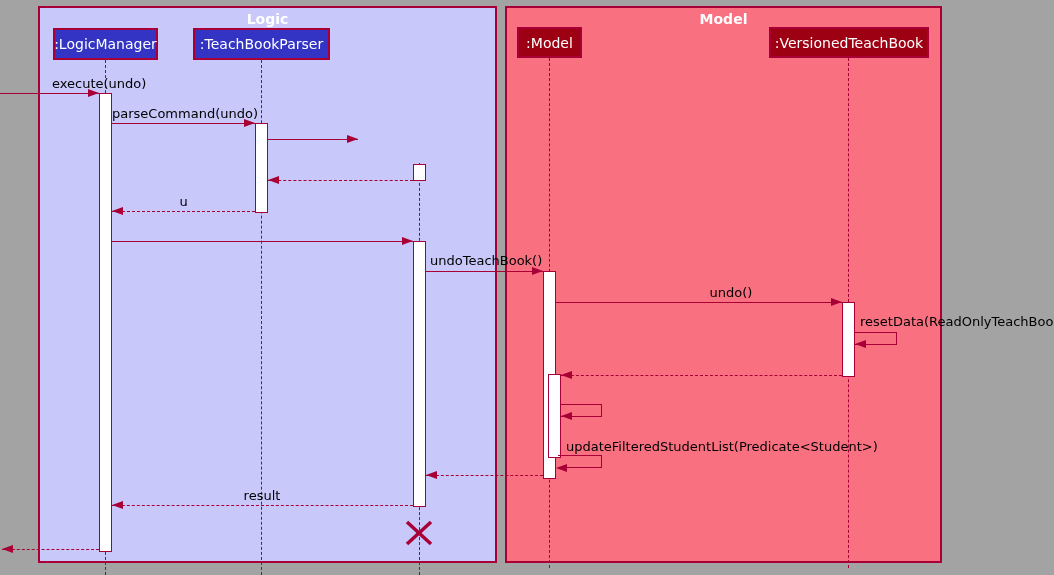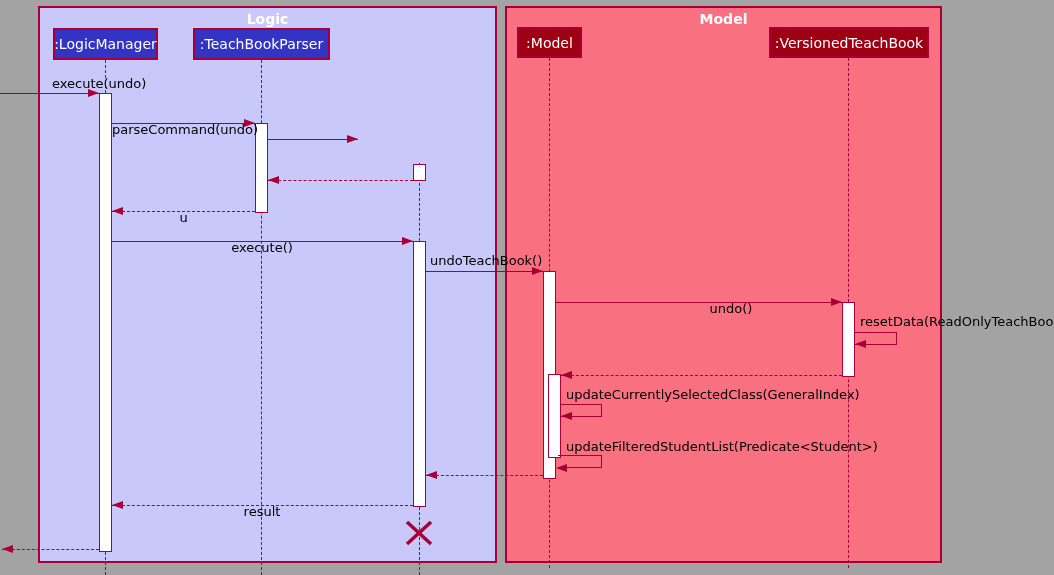--- a/index.html
+++ b/index.html
@@ -43,21 +43,21 @@
     border-right:11px solid var(--stroke);
   }
   .self-loop {
     position:absolute; box-sizing:border-box;
     border:1.5px solid var(--stroke); border-left:none;
   }
   .msg-label {
     position:absolute; font-size:13px; color:var(--message-text);
     white-space:nowrap;
   }
-  .msg-label.centered { text-align:center;margin-top:16px; }
+  .msg-label.centered { text-align:center; }
   .destroy { position:absolute; }
 </style>
 </head>
 <body>
 
 <div id="canvas">
 
   <div class="frame" style="left:38px; top:6px; width:459px; height:557px; background:var(--logic-frame-bg);">
     <div class="frame-title">Logic</div>
   </div>
@@ -90,40 +90,38 @@
   <div class="line-solid" style="left:268px; top:139px; width:90px;"></div>
   <div class="arrow-right" style="left:347px; top:135px;"></div>
 
   <div class="line-dashed" style="left:268px; top:180px; width:145px;"></div>
   <div class="arrow-left" style="left:268px; top:176px;"></div>
 
   <div class="msg-label centered" style="left:112px; top:194px; width:143px;">u</div>
   <div class="line-dashed" style="left:112px; top:211px; width:143px;"></div>
   <div class="arrow-left" style="left:112px; top:207px;"></div>
 
-  <div class="msg-label centered" style="left:162px; top:224px; width:200px;">execute()</div>
   <div class="line-solid" style="left:112px; top:241px; width:301px;"></div>
   <div class="arrow-right" style="left:402px; top:237px;"></div>
 
   <div class="msg-label" style="left:430px; top:253px;">undoTeachBook()</div>
   <div class="line-solid" style="left:426px; top:271px; width:117px;"></div>
   <div class="arrow-right" style="left:532px; top:267px;"></div>
 
   <div class="msg-label centered" style="left:588px; top:285px; width:286px;">undo()</div>
   <div class="line-solid" style="left:556px; top:302px; width:286px;"></div>
   <div class="arrow-right" style="left:831px; top:298px;"></div>
 
   <div class="msg-label" style="left:860px; top:314px;">resetData(ReadOnlyTeachBook)</div>
   <div class="self-loop" style="left:855px; top:332px; width:42px; height:13px;"></div>
   <div class="arrow-left" style="left:855px; top:340px;"></div>
 
   <div class="line-dashed" style="left:561px; top:375px; width:281px;"></div>
   <div class="arrow-left" style="left:561px; top:371px;"></div>
 
-  <div class="msg-label" style="left:566px; top:387px;">updateCurrentlySelectedClass(GeneralIndex)</div>
   <div class="self-loop" style="left:561px; top:404px; width:41px; height:13px;"></div>
   <div class="arrow-left" style="left:561px; top:412px;"></div>
 
   <div class="msg-label" style="left:566px; top:439px;text-align:center;">updateFilteredStudentList(Predicate&lt;Student&gt;)</div>
   <div class="self-loop" style="left:558px; top:455px; width:44px; height:13px;"></div>
   <div class="arrow-left" style="left:556px; top:464px;"></div>
 
   <div class="line-dashed" style="left:426px; top:475px; width:117px;"></div>
   <div class="arrow-left" style="left:426px; top:471px;"></div>
 

